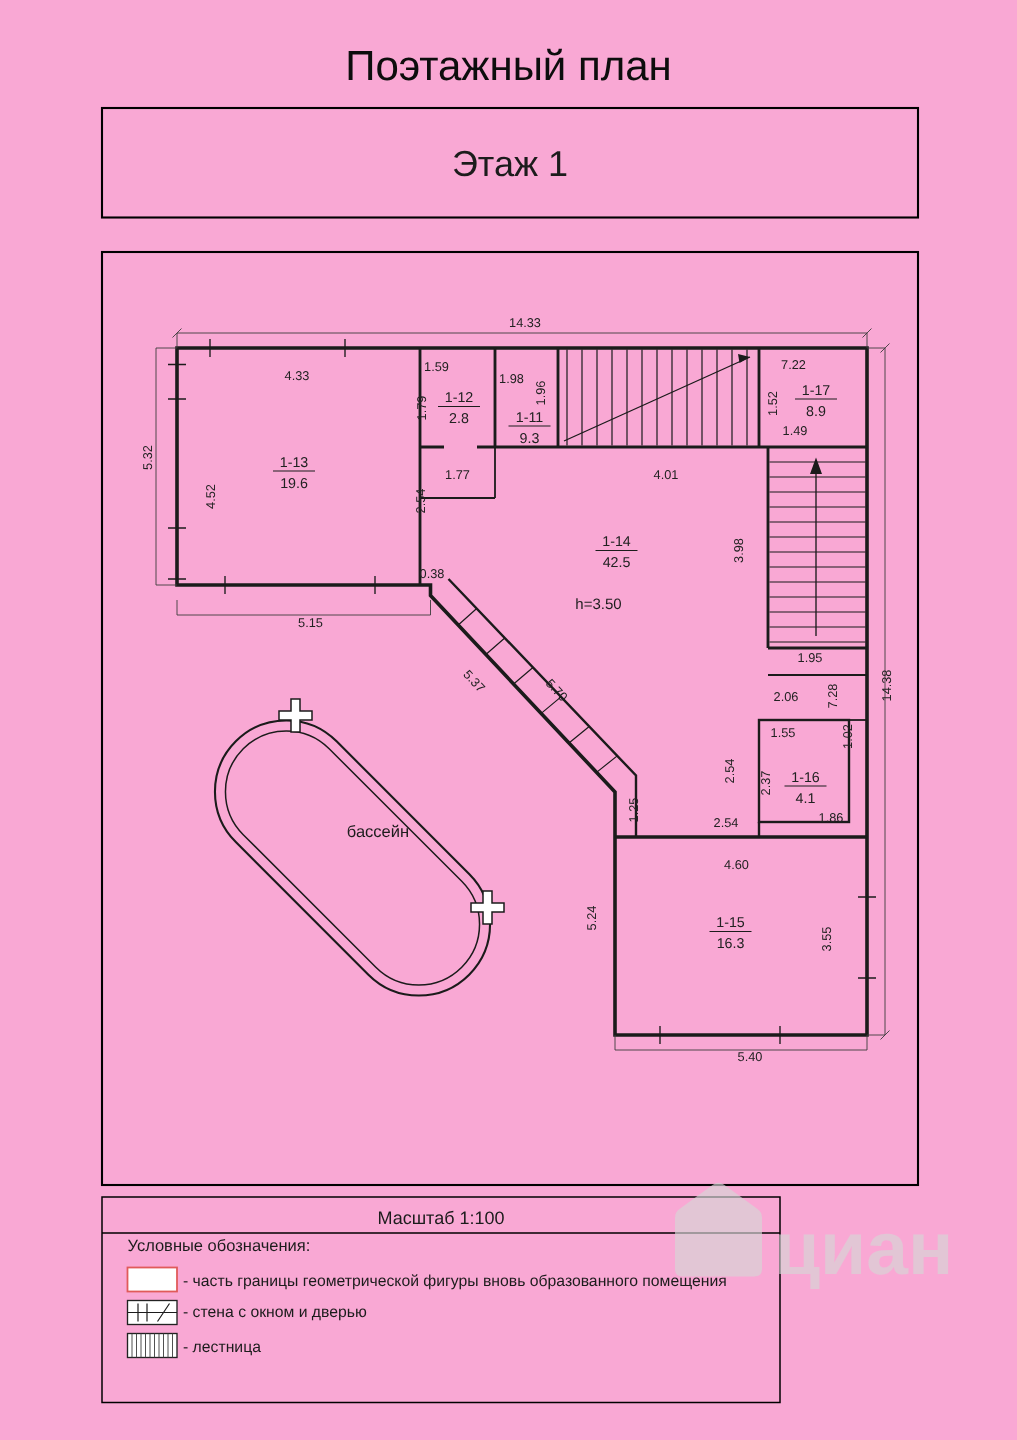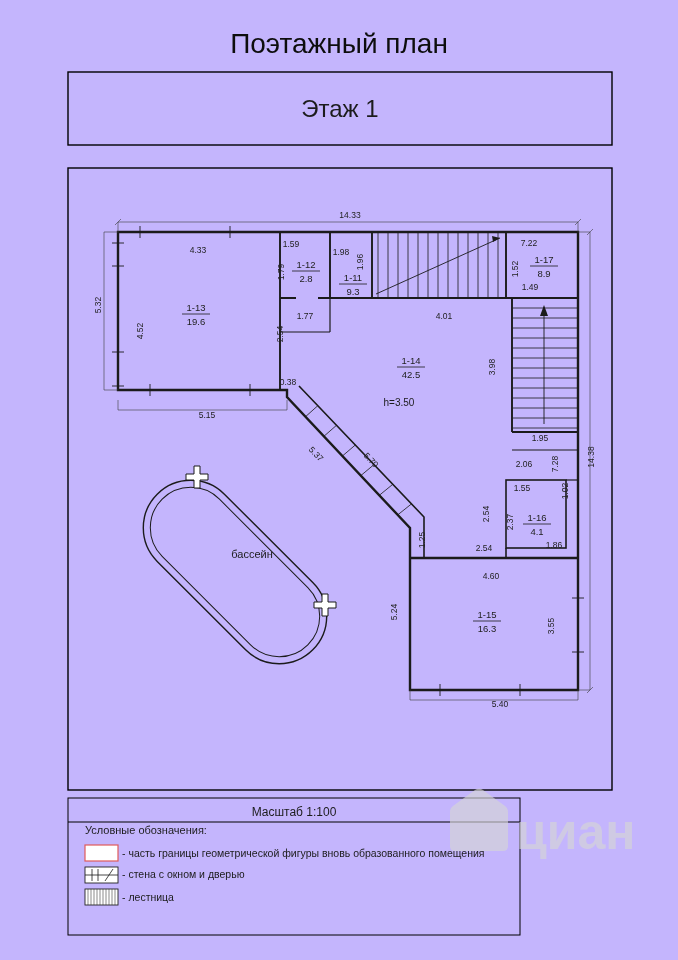--- a/index.html
+++ b/index.html
@@ -1,16 +1,16 @@
 <!DOCTYPE html>
 <html><head>
 <meta charset="utf-8">
 <style>
   html,body{margin:0;padding:0;background:#ffffff;}
-  .page{position:relative;width:678px;height:960px;background:#c4b5fd;overflow:hidden;
+  .page{position:relative;width:678px;height:960px;background:#f9a8d4;overflow:hidden;
         font-family:"Liberation Sans",sans-serif;}
   svg{position:absolute;inset:0;}
   text{font-family:"Liberation Sans",sans-serif;fill:#1c1c1c;}
   .ttl{font-size:28px;text-anchor:middle;fill:#0d0d0d;}
   .flr{font-size:24px;text-anchor:middle;}
   .dim{font-size:8.5px;text-anchor:middle;fill:#222;}
   .room{font-size:9.5px;text-anchor:middle;fill:#222;}
   .room-underline{stroke:#1c1c1c;stroke-width:0.8;}
   .note{font-size:10px;text-anchor:middle;}
   .pool-t{font-size:11px;text-anchor:middle;}

